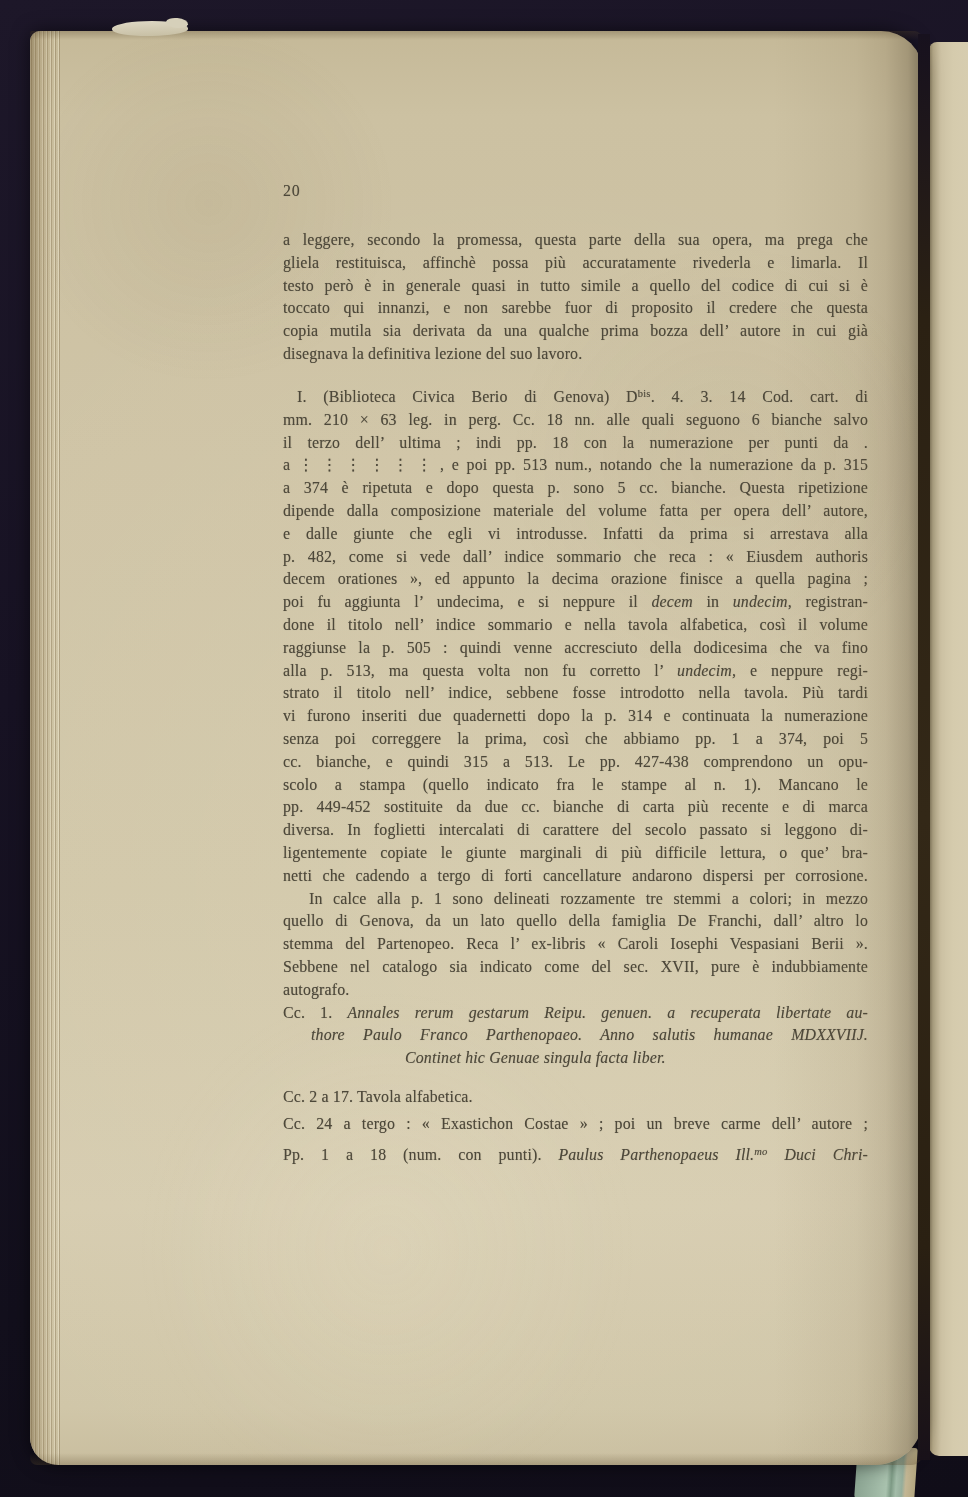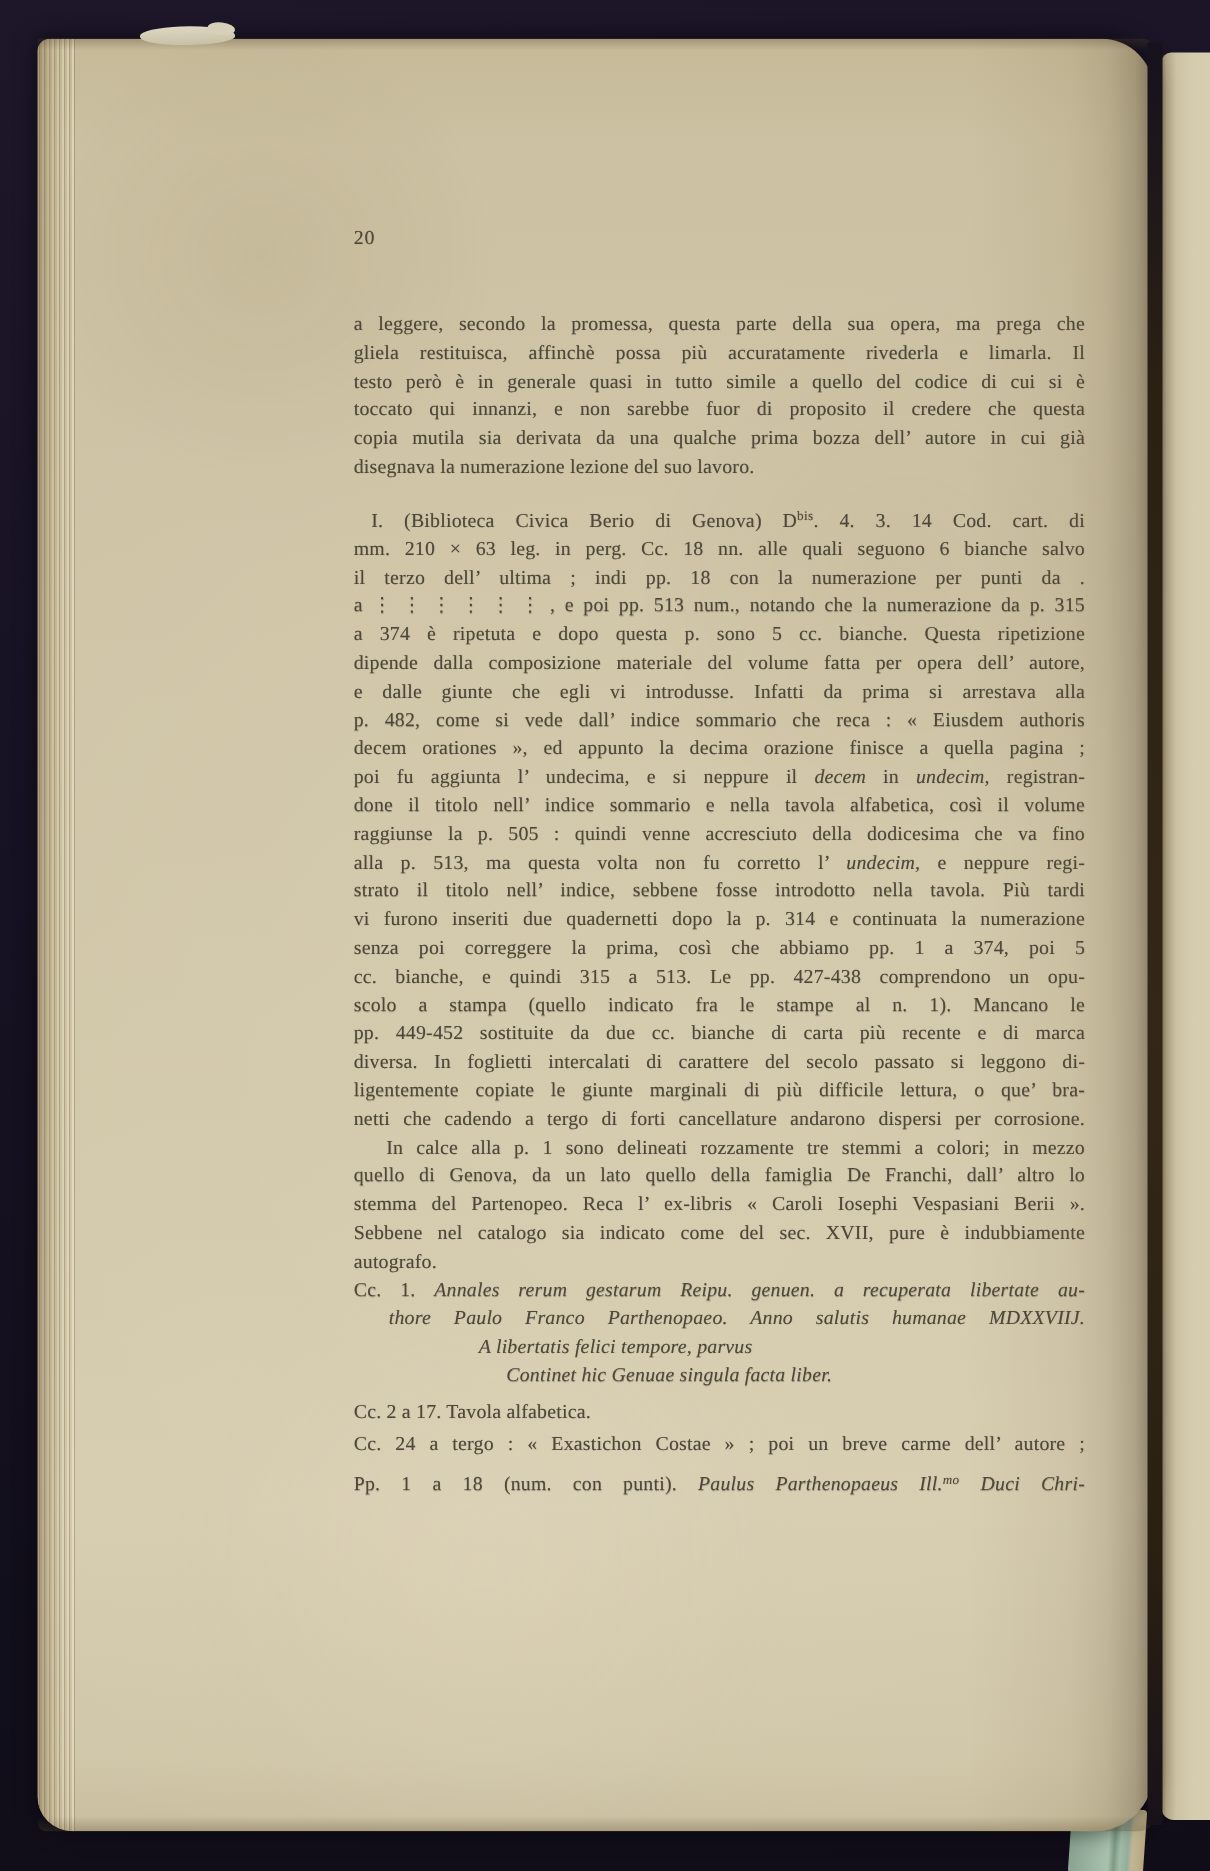--- a/index.html
+++ b/index.html
@@ -115,25 +115,25 @@
     color: #4d483a;
     font-size: 15.8px;
     line-height: 22.8px;
     letter-spacing: 0.2px;
     text-shadow: 0.2px 0.2px 0.7px rgba(77,72,58,0.45);
     z-index: 4;
   }
   .page-number {
     line-height: 20px;
     letter-spacing: 0.8px;
-    margin-bottom: 48px;
+    margin-bottom: 28px;
   }
   .text-block { margin: 0; }
   .text-block.gap-after { margin-bottom: 17px; }
-  .text-block.b6 { margin-top: 6px; }
+  .text-block.b6 { margin-top: 16px; }
   .text-block.b7 { margin-top: 4px; }
   .text-block.b8 { margin-top: 6px; }
   .tline {
     text-align: justify;
     text-align-last: justify;
   }
   .tline.last {
     text-align: left;
     text-align-last: left;
   }
@@ -158,21 +158,21 @@
   <div class="edge-bottom"></div>
 
   <div class="text-area">
     <div class="page-number">20</div>
     <div class="text-block gap-after">
         <div class="tline"><span class="seg-r">a leggere, secondo la promessa, questa parte della sua opera, ma prega che</span></div>
         <div class="tline"><span class="seg-r">gliela restituisca, affinchè possa più accuratamente rivederla e limarla. Il</span></div>
         <div class="tline"><span class="seg-r">testo però è in generale quasi in tutto simile a quello del codice di cui si è</span></div>
         <div class="tline"><span class="seg-r">toccato qui innanzi, e non sarebbe fuor di proposito il credere che questa</span></div>
         <div class="tline"><span class="seg-r">copia mutila sia derivata da una qualche prima bozza dell’ autore in cui già</span></div>
-        <div class="tline last"><span class="seg-r">disegnava la numerazione lezione del suo lavoro.</span></div>
+        <div class="tline last"><span class="seg-r">disegnava la definitiva lezione del suo lavoro.</span></div>
       </div>
     <div class="text-block">
         <div class="tline" style="padding-left: 14px;"><span class="seg-r">I. (Biblioteca Civica Berio di Genova) D</span><span class="seg-sup">bis</span><span class="seg-r">. 4. 3. 14 Cod. cart. di</span></div>
         <div class="tline"><span class="seg-r">mm. 210 × 63 leg. in perg. Cc. 18 nn. alle quali seguono 6 bianche salvo</span></div>
         <div class="tline"><span class="seg-r">il terzo dell’ ultima ; indi pp. 18 con la numerazione per punti da .</span></div>
         <div class="tline"><span class="seg-r">a ⋮ ⋮ ⋮ ⋮ ⋮ ⋮ , e poi pp. 513 num., notando che la numerazione da p. 315</span></div>
         <div class="tline"><span class="seg-r">a 374 è ripetuta e dopo questa p. sono 5 cc. bianche. Questa ripetizione</span></div>
         <div class="tline"><span class="seg-r">dipende dalla composizione materiale del volume fatta per opera dell’ autore,</span></div>
         <div class="tline"><span class="seg-r">e dalle giunte che egli vi introdusse. Infatti da prima si arrestava alla</span></div>
         <div class="tline"><span class="seg-r">p. 482, come si vede dall’ indice sommario che reca : « Eiusdem authoris</span></div>
@@ -194,21 +194,20 @@
     <div class="text-block">
         <div class="tline" style="padding-left: 26px;"><span class="seg-r">In calce alla p. 1 sono delineati rozzamente tre stemmi a colori; in mezzo</span></div>
         <div class="tline"><span class="seg-r">quello di Genova, da un lato quello della famiglia De Franchi, dall’ altro lo</span></div>
         <div class="tline"><span class="seg-r">stemma del Partenopeo. Reca l’ ex-libris  « Caroli Iosephi Vespasiani Berii ».</span></div>
         <div class="tline"><span class="seg-r">Sebbene nel catalogo sia indicato come del sec. XVII, pure è indubbiamente</span></div>
         <div class="tline last"><span class="seg-r">autografo.</span></div>
       </div>
     <div class="text-block">
         <div class="tline"><span class="seg-r">Cc. 1. </span><span class="seg-i">Annales rerum gestarum Reipu. genuen. a recuperata libertate au-</span></div>
         <div class="tline" style="padding-left: 28px;"><span class="seg-i">thore Paulo Franco Parthenopaeo. Anno salutis humanae MDXXVIIJ.</span></div>
-        <div class="tline last" style="padding-left: 100px;"><span class="seg-i">A libertatis felici tempore, parvus</span></div>
         <div class="tline last" style="padding-left: 122px;"><span class="seg-i">Continet hic Genuae singula facta liber.</span></div>
       </div>
     <div class="text-block b6">
         <div class="tline last"><span class="seg-r">Cc. 2 a 17. Tavola alfabetica.</span></div>
       </div>
     <div class="text-block b7">
         <div class="tline"><span class="seg-r">Cc. 24 a tergo :  « Exastichon Costae » ;  poi un breve carme dell’ autore ;</span></div>
       </div>
     <div class="text-block b8">
         <div class="tline"><span class="seg-r">Pp. 1 a 18 (num. con punti). </span><span class="seg-i">Paulus Parthenopaeus Ill.</span><span class="seg-supi">mo</span><span class="seg-i"> Duci Chri-</span></div>

